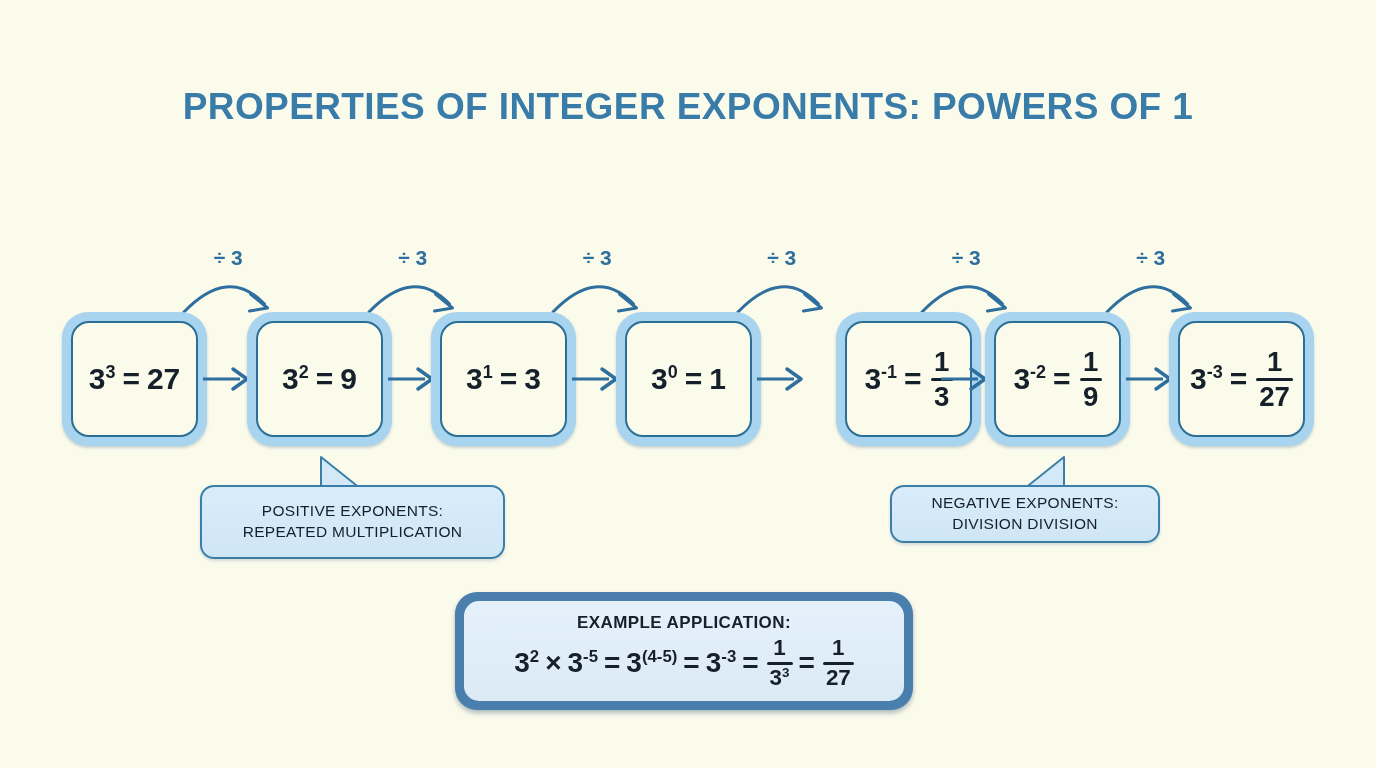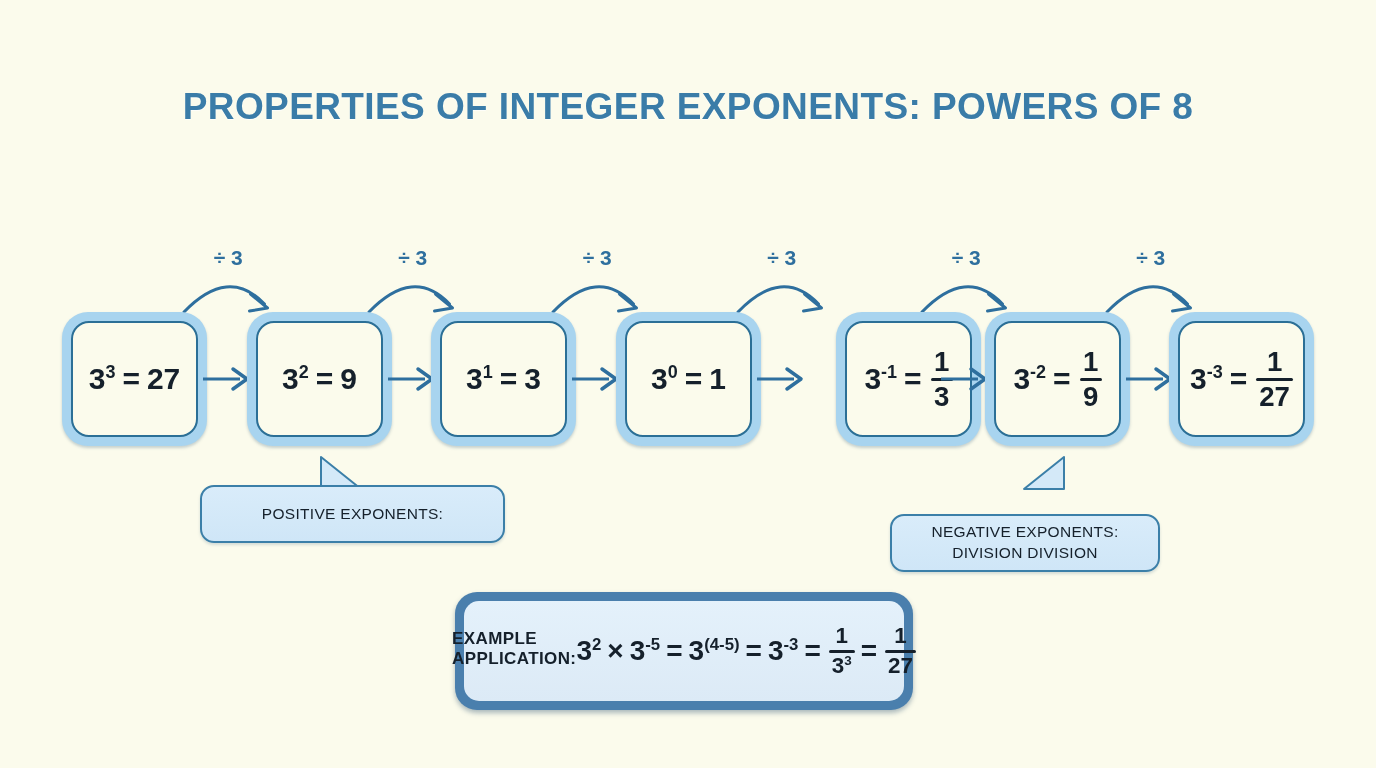--- a/index.html
+++ b/index.html
@@ -165,21 +165,21 @@
     padding: 9px;
     box-shadow: 0 3px 5px rgba(50,85,115,0.4);
   }
   #example-inner {
     width: 100%;
     height: 100%;
     box-sizing: border-box;
     border-radius: 15px;
     background: linear-gradient(180deg, #e4f1fb 0%, #dceaf6 100%);
     display: flex;
-    flex-direction: row;
+    flex-direction: column;
     align-items: center;
     justify-content: center;
   }
   #example-label {
     font-size: 17px;
     font-weight: bold;
     color: #15202b;
     letter-spacing: 0.4px;
     margin-bottom: 4px;
   }
@@ -197,21 +197,21 @@
     font-size: 0.60em;
     vertical-align: super;
     line-height: 0;
   }
   .op { margin: 0 6px; }
   .small-frac .num, .small-frac .den { font-size: 0.80em; }
 </style>
 </head>
 <body>
 
-<div id="title">PROPERTIES OF INTEGER EXPONENTS: POWERS OF 8</div>
+<div id="title">PROPERTIES OF INTEGER EXPONENTS: POWERS OF 1</div>
 
 <div id="divide-layer">
     <div class="divarrow" style="left: 182px; top: 272px; width: 92.5px;"><svg width="92.5" height="48" viewBox="0 0 92.5 48">
         <path d="M 2 40 Q 46.25 -6 82.5 32" fill="none" stroke="#2e6f9e" stroke-width="3" stroke-linecap="round"></path>
         <polyline points="68.5,22 85.5,36 67.5,39" fill="none" stroke="#2e6f9e" stroke-width="3" stroke-linecap="round" stroke-linejoin="round"></polyline>
       </svg></div>
     <div class="divlabel" style="left: 198.25px; top: 246px;">÷ 3</div>
     <div class="divarrow" style="left: 366.5px; top: 272px; width: 92.5px;"><svg width="92.5" height="48" viewBox="0 0 92.5 48">
         <path d="M 2 40 Q 46.25 -6 82.5 32" fill="none" stroke="#2e6f9e" stroke-width="3" stroke-linecap="round"></path>
         <polyline points="68.5,22 85.5,36 67.5,39" fill="none" stroke="#2e6f9e" stroke-width="3" stroke-linecap="round" stroke-linejoin="round"></polyline>
@@ -338,27 +338,28 @@
           </span>
         </div>
       </div>
     </div>
   </div>
 
 <div id="callout-layer">
     <div class="callout-tail" style="left: 315px; top: 455px;"><svg width="70" height="46" viewBox="0 0 70 46">
         <polygon points="6,34 6,2 46,34" fill="#d4e9f8" stroke="#3b7fa8" stroke-width="2" stroke-linejoin="round"></polygon>
       </svg></div>
-    <div class="callout" style="left: 200px; top: 485px; width: 305px; height: 58px;">
+    <div class="callout" style="left: 200px; top: 485px; width: 305px; height: 74px;">
       <div>POSITIVE EXPONENTS:</div>
+      <div>REPEATED MULTIPLICATION</div>
     </div>
     <div class="callout-tail" style="left: 1000px; top: 455px;"><svg width="70" height="46" viewBox="0 0 70 46">
         <polygon points="64,34 64,2 24,34" fill="#d4e9f8" stroke="#3b7fa8" stroke-width="2" stroke-linejoin="round"></polygon>
       </svg></div>
-    <div class="callout" style="left: 890px; top: 514px; width: 270px; height: 58px;">
+    <div class="callout" style="left: 890px; top: 485px; width: 270px; height: 58px;">
       <div>NEGATIVE EXPONENTS:</div>
       <div>DIVISION DIVISION</div>
     </div>
   </div>
 
 <div id="example">
   <div id="example-inner">
     <div id="example-label">EXAMPLE APPLICATION:</div>
     <div id="example-formula">
       <span><span>3</span><sup>2</sup></span>

